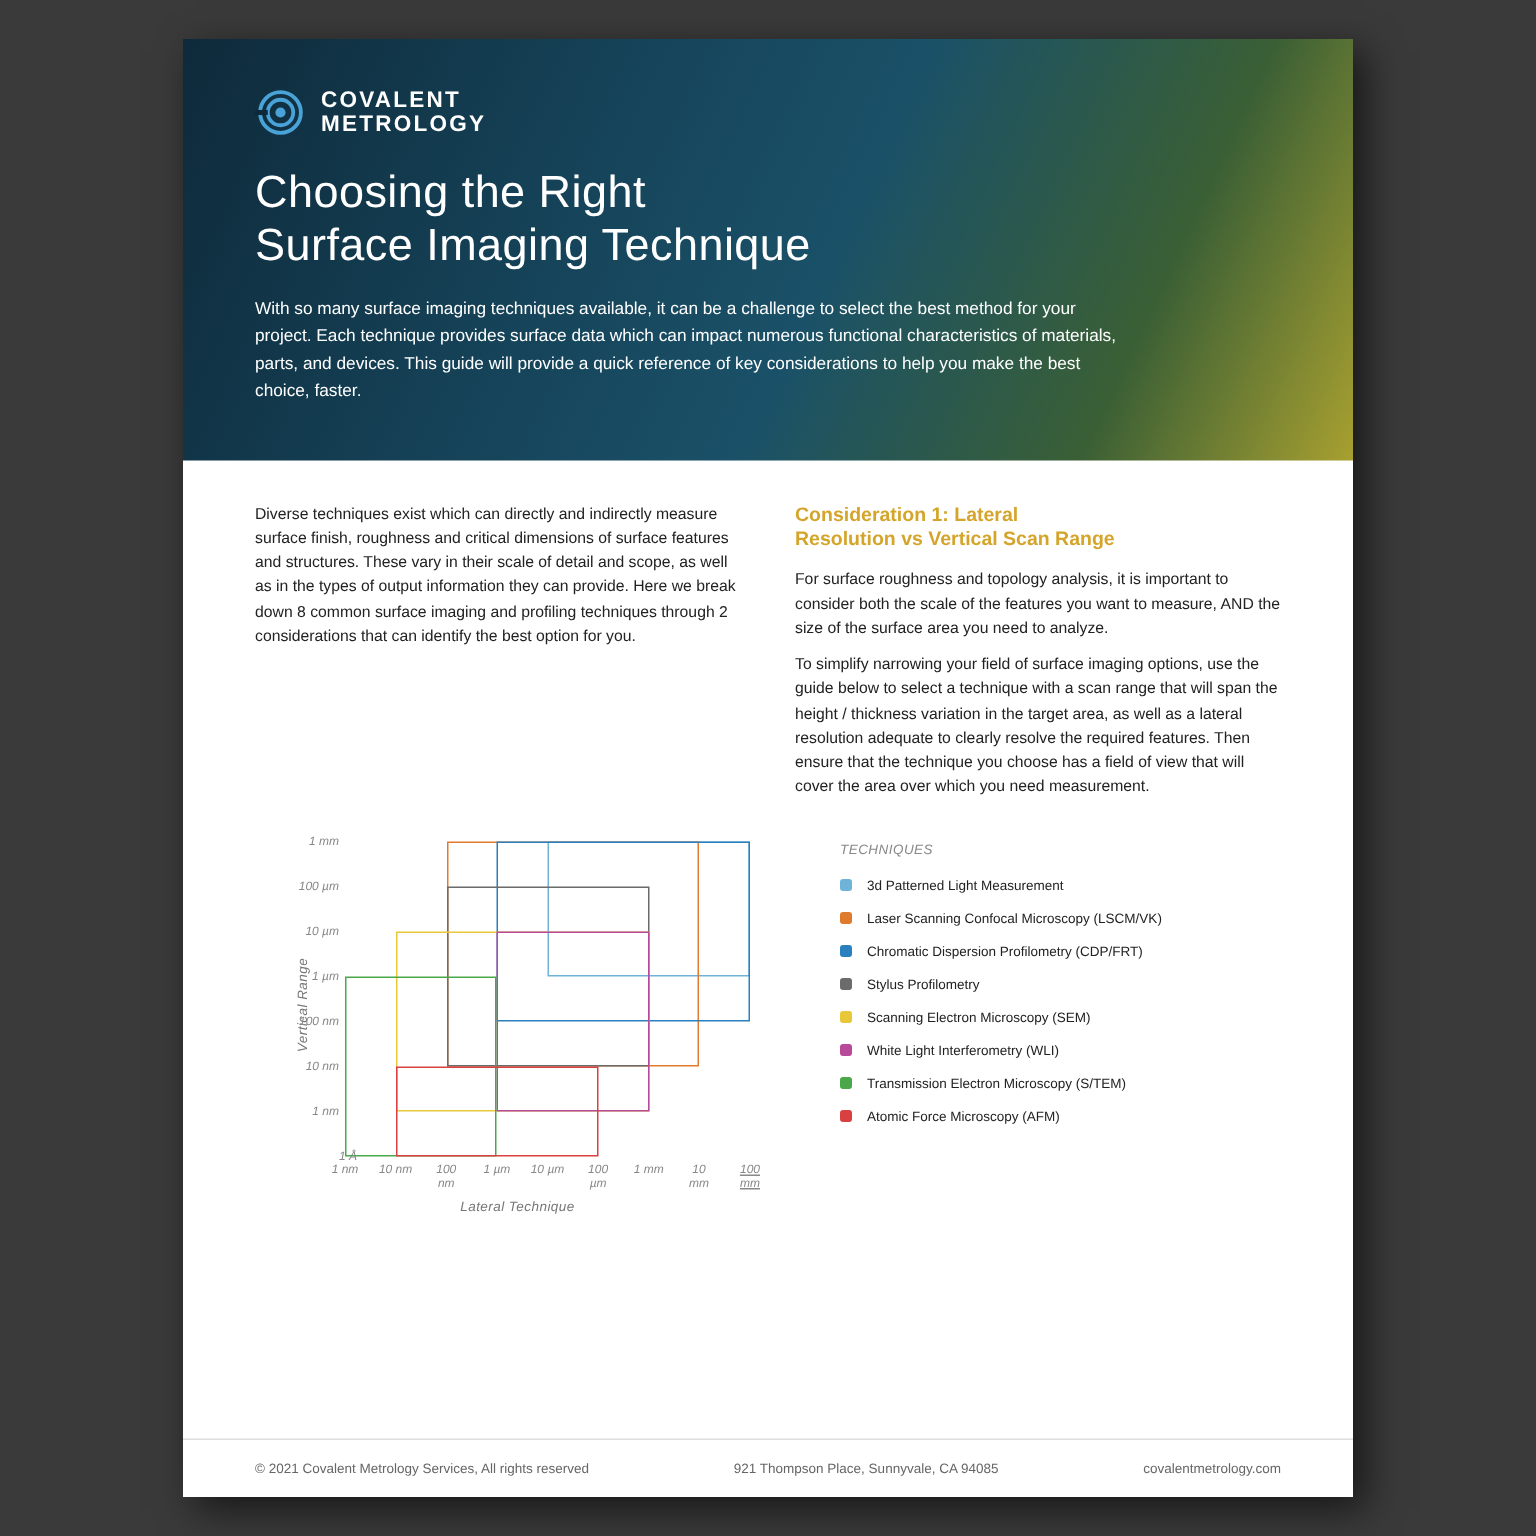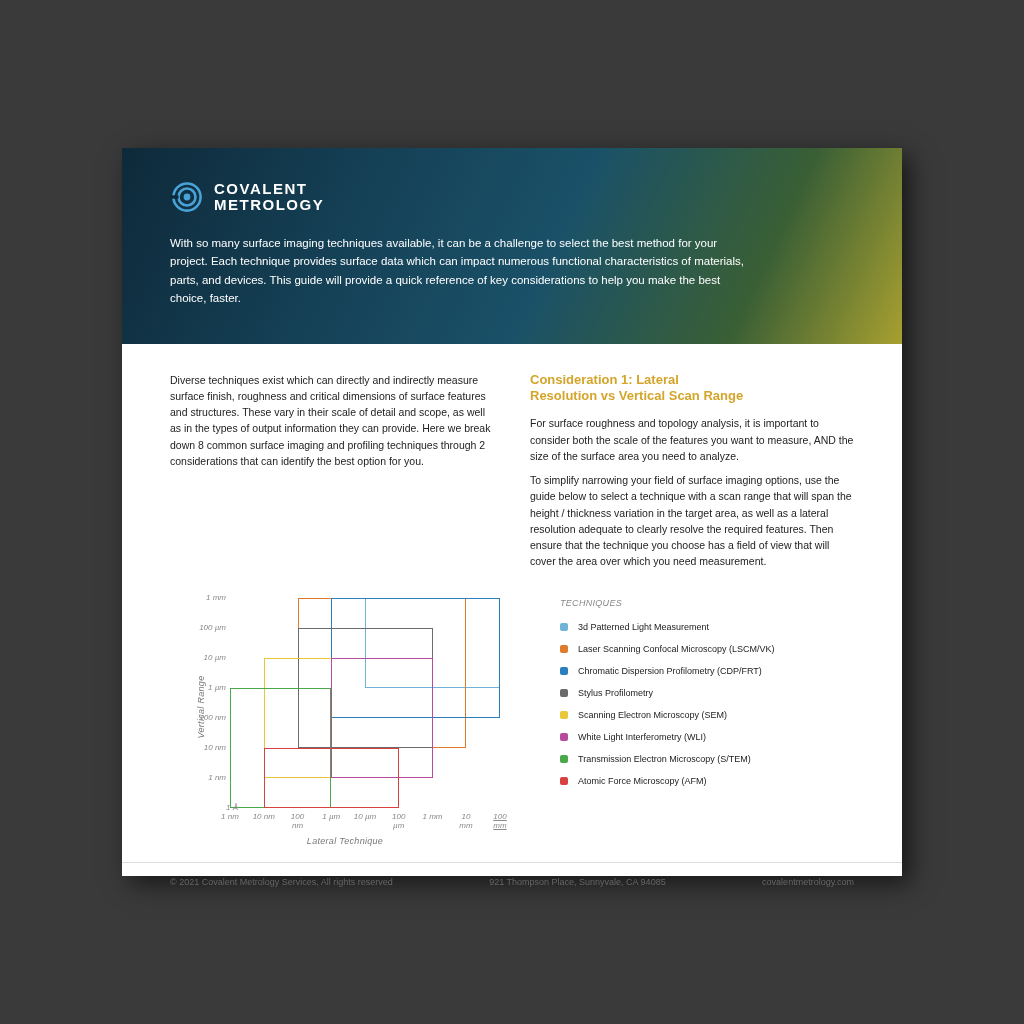--- a/index.html
+++ b/index.html
@@ -7,21 +7,21 @@
     background: #3a3a3a;
     width: 1024px;
     height: 1024px;
     display: flex;
     align-items: center;
     justify-content: center;
     font-family: -apple-system, BlinkMacSystemFont, "Segoe UI", sans-serif;
   }
   .page {
     width: 780px;
-    height: 728px;
+    height: 972px;
     background: #fff;
     box-shadow: 8px 8px 24px rgba(0,0,0,0.6);
     display: flex;
     flex-direction: column;
     position: relative;
   }
   .header {
     background: linear-gradient(115deg, #0e2a3a 0%, #16445a 35%, #1a5168 55%, #3a5f35 80%, #a8a030 100%);
     padding: 32px 48px 36px 48px;
     color: #fff;
@@ -79,20 +79,24 @@
         <circle cx="20" cy="20" r="16" fill="none" stroke="#4aa3d8" stroke-width="3"></circle>
         <circle cx="20" cy="20" r="10" fill="none" stroke="#4aa3d8" stroke-width="3"></circle>
         <circle cx="20" cy="20" r="4" fill="#4aa3d8"></circle>
         <rect x="0" y="18" width="10" height="4" fill="#0e2a3a"></rect>
       </svg>
       <div class="logo-text">
         <div>COVALENT</div>
         <div>METROLOGY</div>
       </div>
     </div>
+    <h1 class="title">
+      <span>Choosing the Right</span><br>
+      <span>Surface Imaging Technique</span>
+    </h1>
     <p class="intro">With so many surface imaging techniques available, it can be a challenge to select the best method for your project. Each technique provides surface data which can impact numerous functional characteristics of materials, parts, and devices. This guide will provide a quick reference of key considerations to help you make the best choice, faster.</p>
   </div>
 
   <div class="body">
     <div class="columns">
       <div class="col">
         <p>Diverse techniques exist which can directly and indirectly measure surface finish, roughness and critical dimensions of surface features and structures. These vary in their scale of detail and scope, as well as in the types of output information they can provide. Here we break down 8 common surface imaging and profiling techniques through 2 considerations that can identify the best option for you.</p>
       </div>
       <div class="col">
         <h3>

